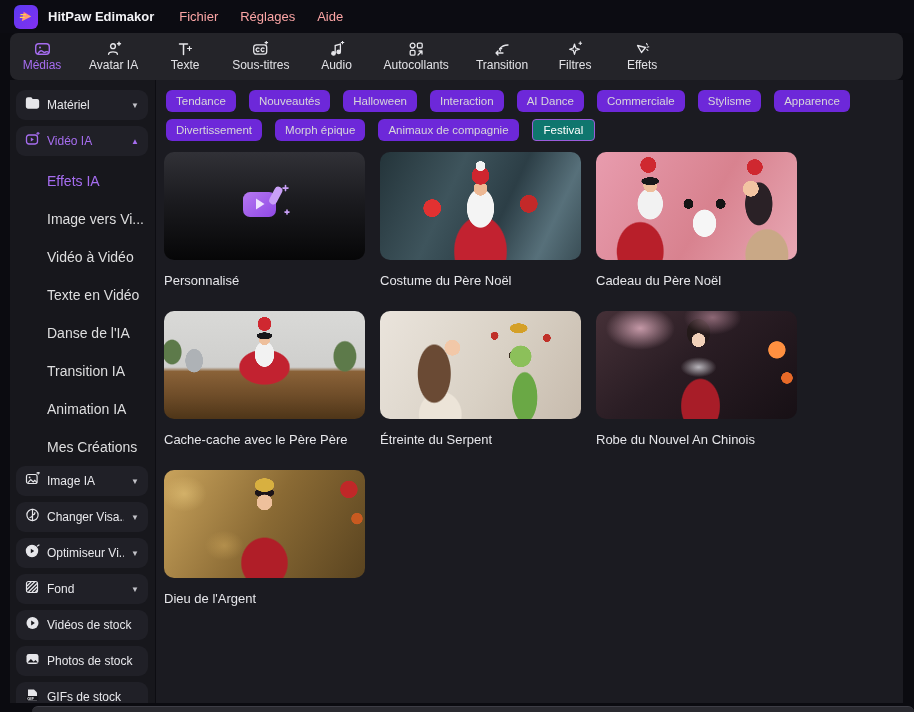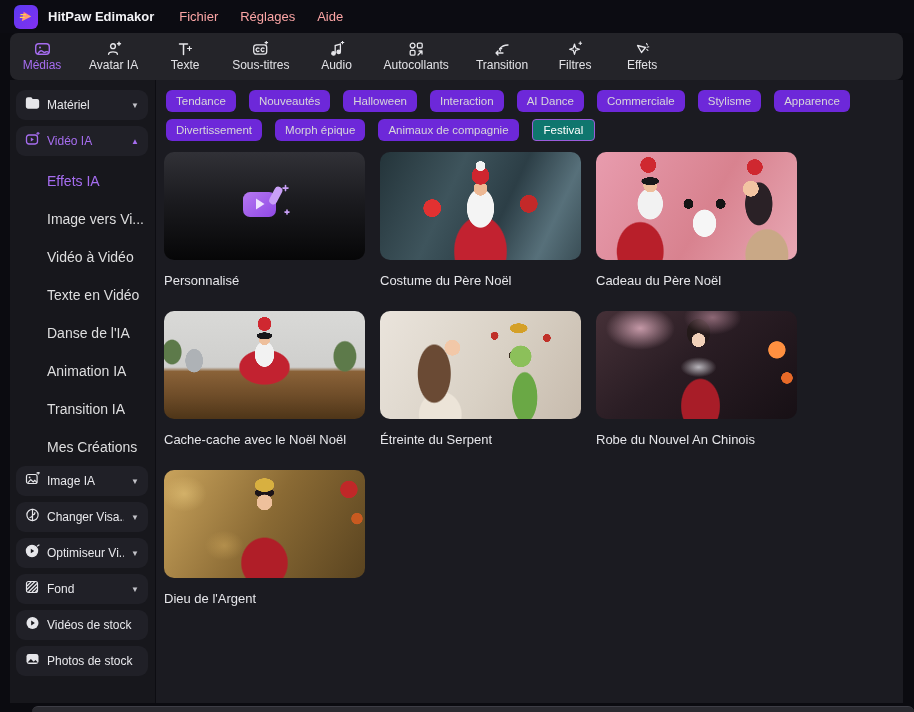--- a/index.html
+++ b/index.html
@@ -254,22 +254,22 @@
       </span>
       <span class="glabel">Vidéo IA</span>
       <span class="caret">▲</span>
     </div>
 
     <div class="side-sub active">Effets IA</div>
     <div class="side-sub">Image vers Vi...</div>
     <div class="side-sub">Vidéo à Vidéo</div>
     <div class="side-sub">Texte en Vidéo</div>
     <div class="side-sub">Danse de l'IA</div>
+    <div class="side-sub">Transition IA</div>
     <div class="side-sub">Animation IA</div>
-    <div class="side-sub">Transition IA</div>
     <div class="side-sub">Mes Créations</div>
 
     <div class="side-group">
       <span>
         <svg width="15" height="14" viewBox="0 0 15 14" fill="none" stroke="#e6e6ea" stroke-width="1.2">
           <rect x="1.5" y="2.5" width="10.6" height="9" rx="2"></rect>
           <circle cx="4.6" cy="5.4" r="0.9" fill="#e6e6ea" stroke="none"></circle>
           <path d="M3 10.6 l2.8-3 2.4 2.4 1.6-1.6 2.3 2.2"></path>
           <path d="M12 0.9 h2.4 M13.2 -0.3 v2.4" stroke-width="1.1" stroke-linecap="round"></path>
         </svg>
@@ -325,20 +325,30 @@
     <div class="side-group">
       <span>
         <svg width="15" height="14" viewBox="0 0 15 14">
           <rect x="1.5" y="2" width="12" height="10" rx="2.4" fill="#e6e6ea"></rect>
           <path d="M2.5 10.5 l3.4-3.6 2.8 2.8 1.8-1.8 2.4 2.6 Z" fill="#17171c"></path>
         </svg>
       </span>
       <span class="glabel">Photos de stock</span>
     </div>
 
+    <div class="side-group">
+      <span>
+        <svg width="15" height="14" viewBox="0 0 15 14">
+          <path d="M3 1.5 h6 l3 3 v8 h-9 Z" fill="#e6e6ea"></path>
+          <rect x="1" y="8" width="12.5" height="4.5" rx="1" fill="#17171c"></rect>
+          <text x="2.2" y="11.8" font-size="4" fill="#e6e6ea" font-family="Liberation Sans, sans-serif" font-weight="bold">GIF</text>
+        </svg>
+      </span>
+      <span class="glabel">GIFs de stock</span>
+    </div>
   </div>
 
   <div class="main">
     <div class="chips">
       <div class="chip">Tendance</div>
       <div class="chip">Nouveautés</div>
       <div class="chip">Halloween</div>
       <div class="chip">Interaction</div>
       <div class="chip">AI Dance</div>
       <div class="chip">Commerciale</div>
@@ -377,21 +387,21 @@
         <div class="card-label">Costume du Père Noël</div>
       </div>
 
       <div class="card">
         <div class="thumb t-santa-gift"></div>
         <div class="card-label">Cadeau du Père Noël</div>
       </div>
 
       <div class="card">
         <div class="thumb t-santa-office"></div>
-        <div class="card-label">Cache-cache avec le Noël Noël</div>
+        <div class="card-label">Cache-cache avec le Père Père</div>
       </div>
 
       <div class="card">
         <div class="thumb t-snake-hug"></div>
         <div class="card-label">Étreinte du Serpent</div>
       </div>
 
       <div class="card">
         <div class="thumb t-chinese-dress"></div>
         <div class="card-label">Robe du Nouvel An Chinois</div>

